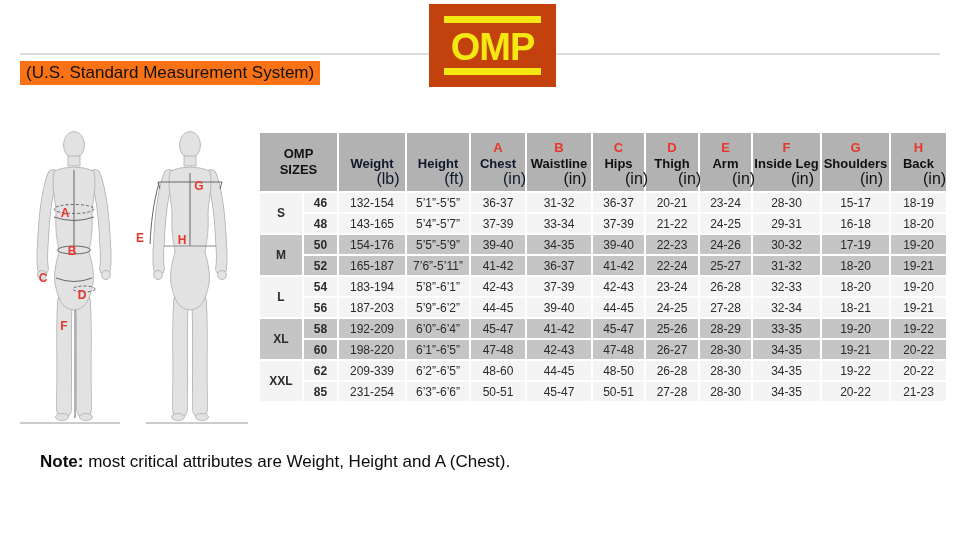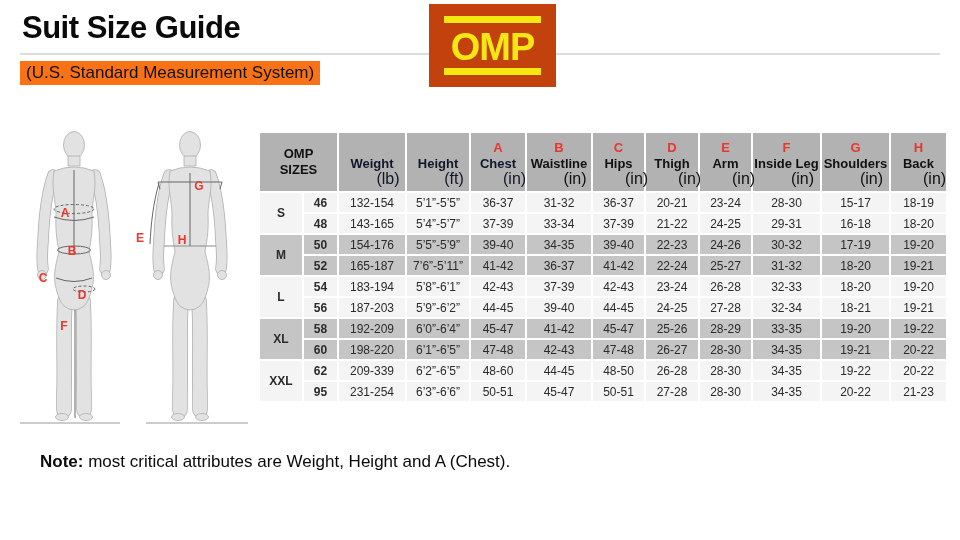--- a/index.html
+++ b/index.html
@@ -30,21 +30,20 @@
   .corner-txt { width:48px; margin:0 auto; font-size:13px; font-weight:bold; line-height:16px; }
 
   .note { position:absolute; left:40px; top:452px; font-size:17px; color:#0a0a0a; }
   .note b { font-weight:bold; }
 </style>
 </head>
 <body>
 
 <div id="page">
 
-  <div class="title">Suit Size Guide</div>
   <div class="title-rule"></div>
   <div class="subtitle">(U.S. Standard Measurement System)</div>
 
   <div class="logo">
     <svg width="127" height="83" viewBox="0 0 127 83">
       <rect x="15" y="12" width="97" height="7" fill="#f5e711"></rect>
       <rect x="15" y="64" width="97" height="7" fill="#f5e711"></rect>
       <text x="63.5" y="56" text-anchor="middle" font-family="Liberation Sans, sans-serif" font-size="38" font-weight="bold" letter-spacing="-1" fill="#f5e711">OMP</text>
     </svg>
   </div>
@@ -311,21 +310,21 @@
         <td class="blu">48-60</td>
         <td>44-45</td>
         <td>48-50</td>
         <td>26-28</td>
         <td>28-30</td>
         <td>34-35</td>
         <td>19-22</td>
         <td>20-22</td>
       </tr>
       <tr>
-        <td class="num">95</td>
+        <td class="num">85</td>
         <td class="blu">231-254</td>
         <td class="blu">6’3”-6’6”</td>
         <td class="blu">50-51</td>
         <td>45-47</td>
         <td>50-51</td>
         <td>27-28</td>
         <td>28-30</td>
         <td>34-35</td>
         <td>20-22</td>
         <td>21-23</td>

